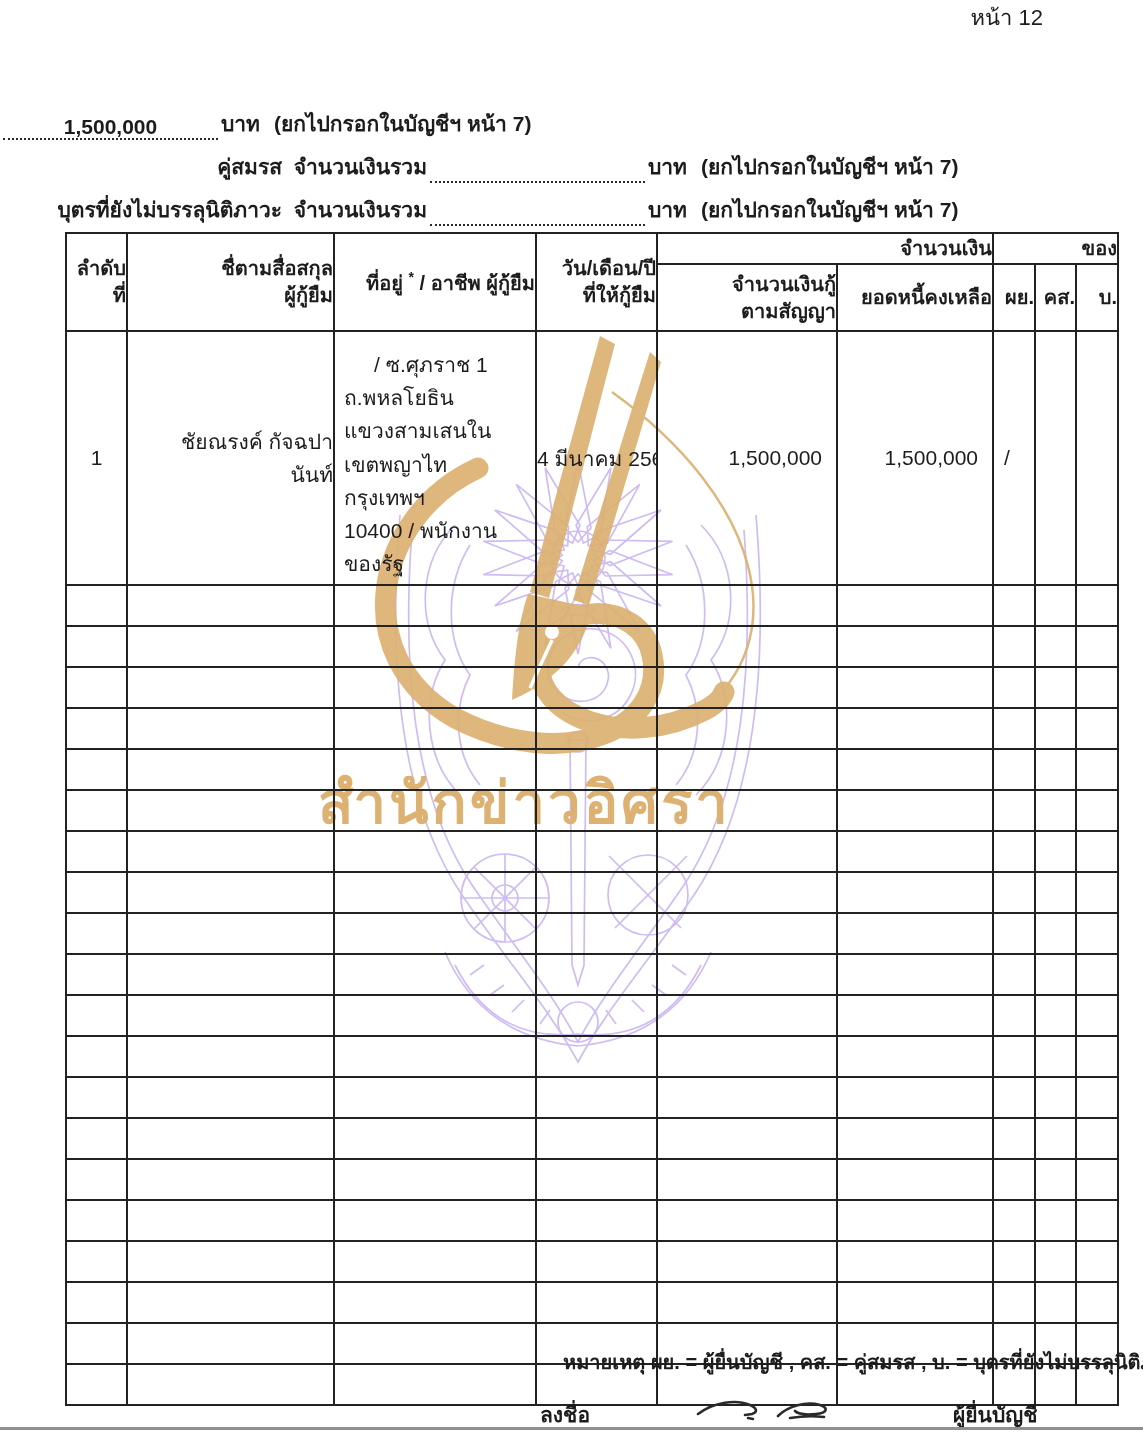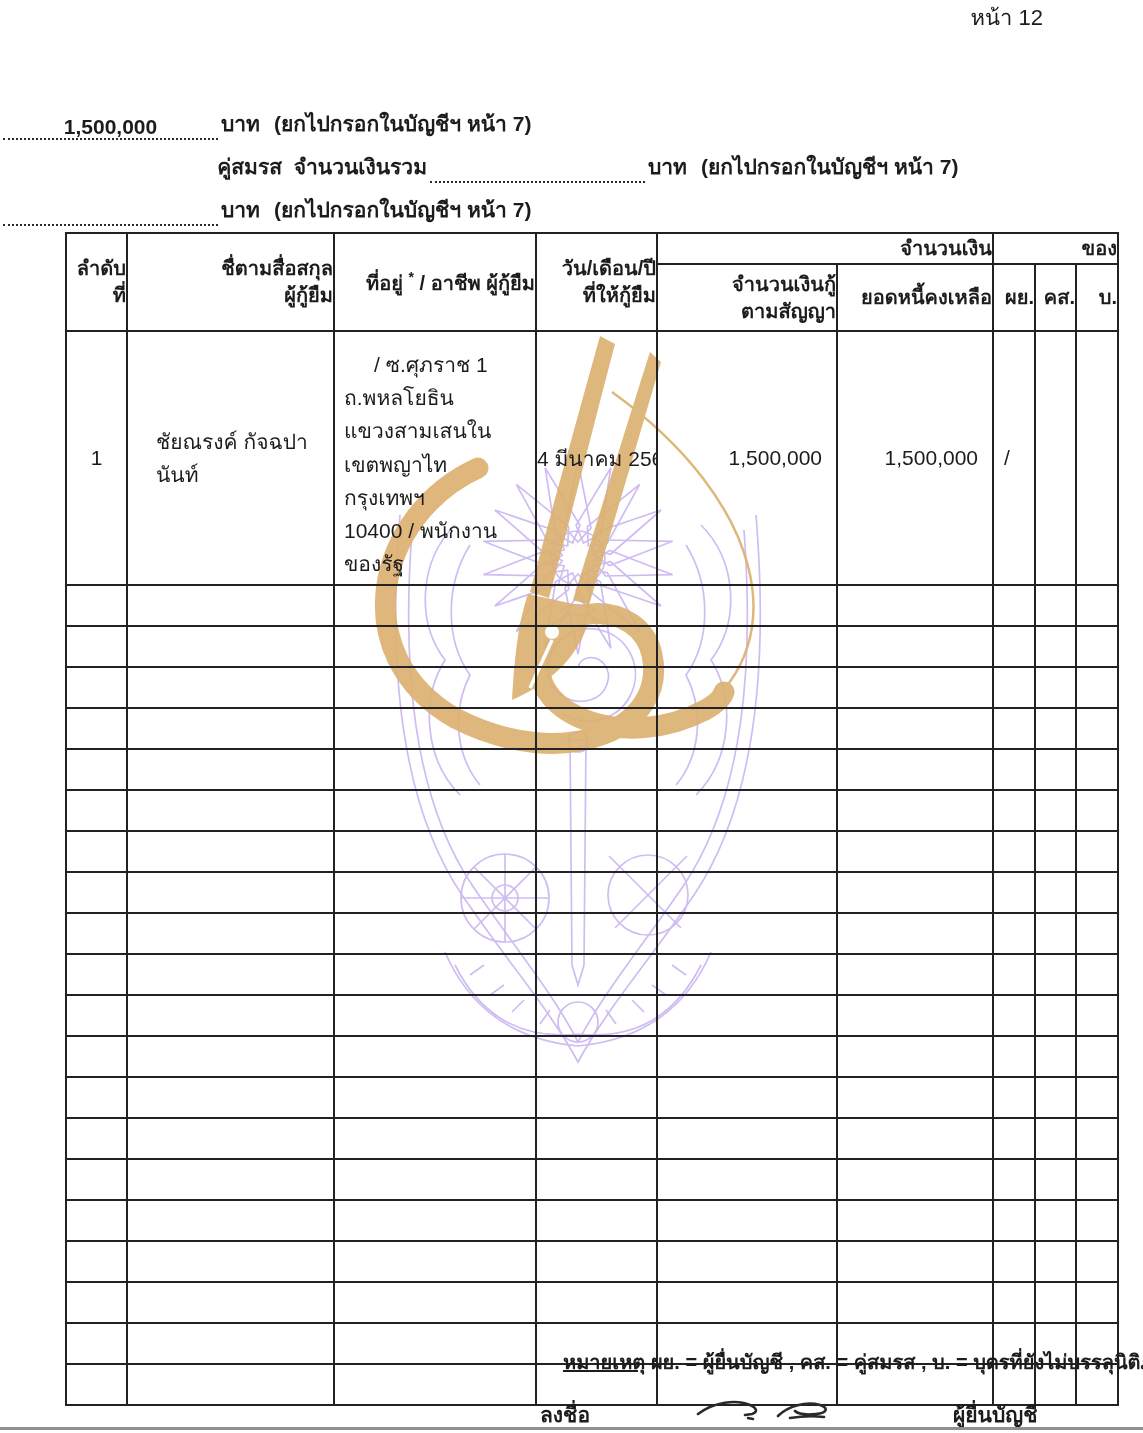--- a/index.html
+++ b/index.html
@@ -54,30 +54,30 @@
     border:2px solid #222222;
     padding:0;background:transparent;
     font-weight:normal;overflow:hidden;
   }
   .loan-table th{font-size:20px;font-weight:bold;text-align:right;vertical-align:middle;white-space:pre-line;line-height:1.35;}
   tr.hrow1{height:31px;}
   tr.hrow2{height:67px;}
   tr.datarow{height:178px;}
   tr.empty-row{height:41px;}
   td.c-no{text-align:center;vertical-align:middle;}
-  td.c-name{vertical-align:middle;padding-left:28px;}
+  td.c-name{vertical-align:middle;padding-left:28px;text-align:right;}
   td.c-addr{vertical-align:top;padding:16px 4px 4px 9px;line-height:1.58;}
   .addr-line-first{padding-left:30px;}
   td.c-date{text-align:center;vertical-align:middle;white-space:nowrap;}
   td.c-amt{text-align:right;vertical-align:middle;padding-right:14px;}
   td.c-mark{vertical-align:middle;padding-left:10px;}
   sup.star{font-size:14px;}
   
   .footnote{position:absolute;top:1346px;left:563px;font-size:20px;font-weight:bold;white-space:pre;}
-  .footnote .fn-label{text-decoration:underline;margin-top:40px;}
+  .footnote .fn-label{margin-top:40px;}
   .sig-label{position:absolute;top:1398px;left:540px;font-size:21px;font-weight:bold;}
   .sig-role{position:absolute;top:1398px;left:953px;font-size:21px;font-weight:bold;}
   .sig-scribble{position:absolute;top:1392px;left:690px;}
   .bottom-rule{position:absolute;top:1427px;left:0;width:100%;height:3px;background:#909090;}
 </style>
 </head>
 <body>
 
 <div class="page">
 
@@ -144,39 +144,41 @@
       <g opacity="0.92">
         <path d="M478 468 C375 515 345 655 455 718 C565 775 668 728 652 655 C640 598 550 600 540 660 C532 715 625 752 705 710 C716 704 722 698 724 692" stroke="#dcb172" stroke-width="21" fill="none" stroke-linecap="round"></path>
         <path d="M612 392 C762 500 795 640 700 712" stroke="#dcb172" stroke-width="2.5" fill="none"></path>
         <path d="M600 336 C574 430 549 520 530 592 L549 598 C571 516 594 424 615 344 Z" fill="#dcb172"></path>
         <path d="M650 352 C622 440 596 525 573 600 L589 605 C611 532 636 447 661 362 Z" fill="#dcb172"></path>
         <path d="M528 594 L592 608 C585 645 562 678 512 700 C514 662 518 622 528 594 Z" fill="#dcb172"></path>
         <circle cx="552" cy="632" r="7" fill="#ffffff"></circle>
         <path d="M552 640 L530 688" stroke="#ffffff" stroke-width="3.5" fill="none"></path>
       </g>
     </svg>
+    <div class="wm-thai">สำนักข่าวอิศรา</div>
   </div>
 
   <div class="content">
 
     <div class="page-number">หน้า 12</div>
 
     <div class="summary">
       <div class="sum-line">
         <span class="sum-dots">1,500,000</span>
         <span class="sum-unit">บาท</span>
         <span class="sum-note">(ยกไปกรอกในบัญชีฯ หน้า 7)</span>
       </div>
       <div class="sum-line">
         <span class="sum-label">คู่สมรส  จำนวนเงินรวม</span>
         <span class="sum-dots"></span>
         <span class="sum-unit">บาท</span>
         <span class="sum-note">(ยกไปกรอกในบัญชีฯ หน้า 7)</span>
       </div>
       <div class="sum-line">
+        <span class="sum-label">บุตรที่ยังไม่บรรลุนิติภาวะ  จำนวนเงินรวม</span>
         <span class="sum-dots"></span>
         <span class="sum-unit">บาท</span>
         <span class="sum-note">(ยกไปกรอกในบัญชีฯ หน้า 7)</span>
       </div>
     </div>
 
     <table class="loan-table">
       <colgroup>
         <col style="width:61px">
           <col style="width:207px">

